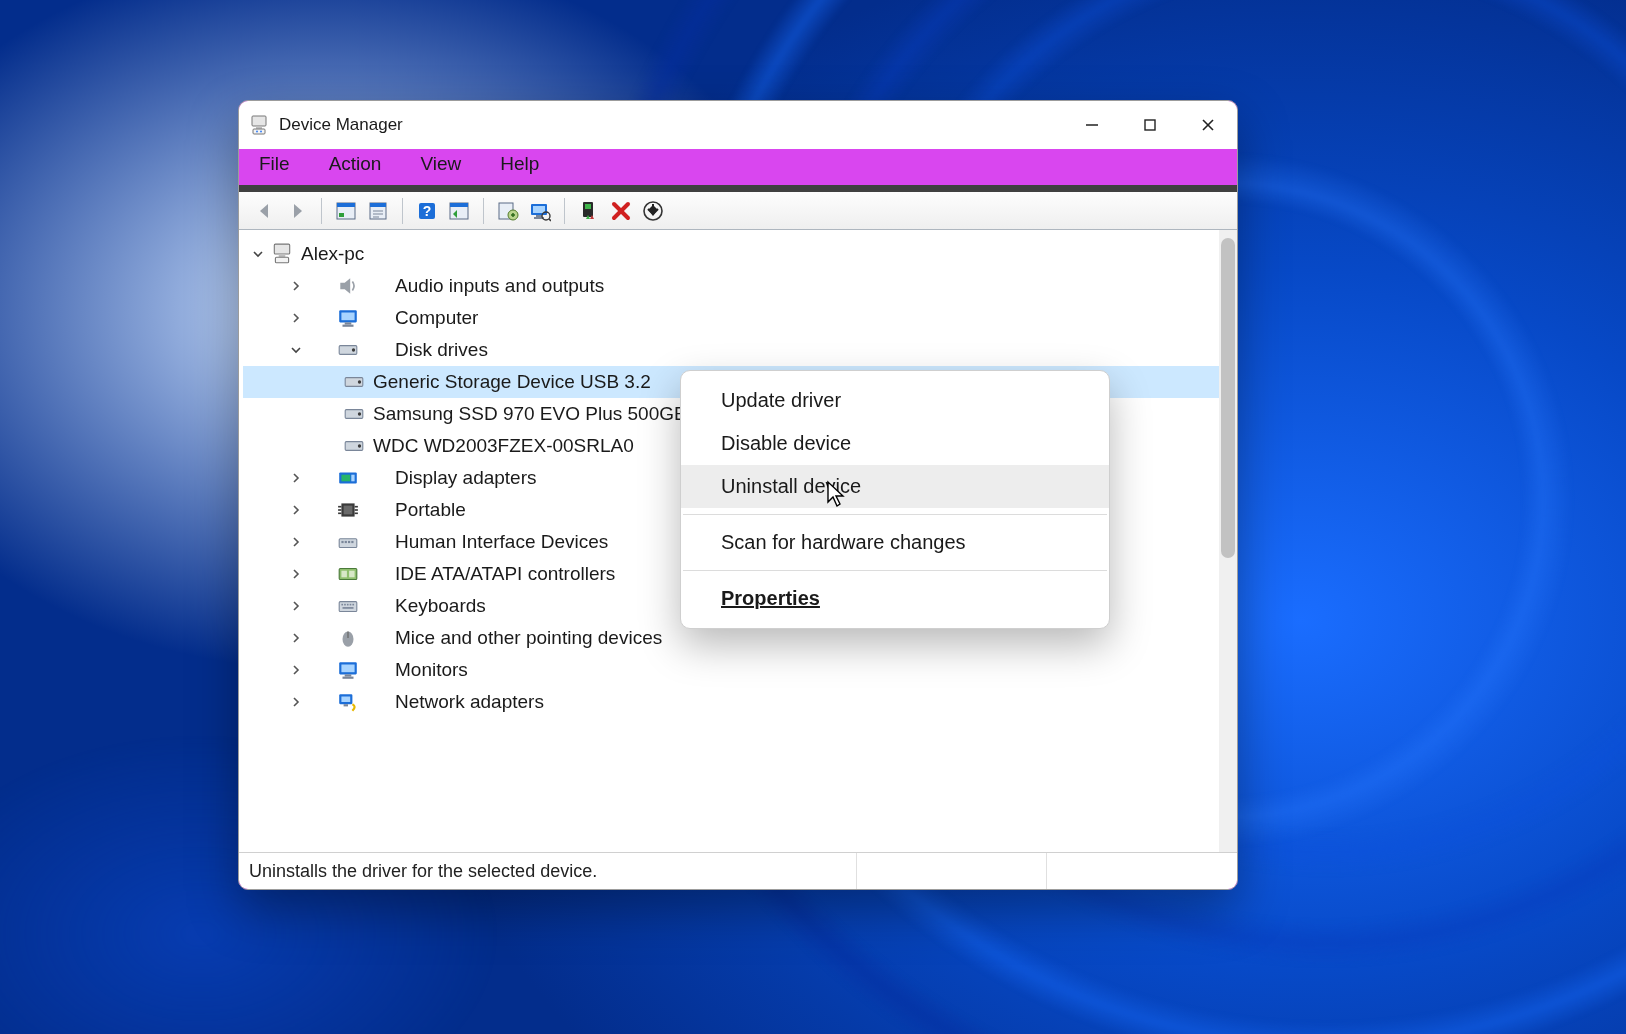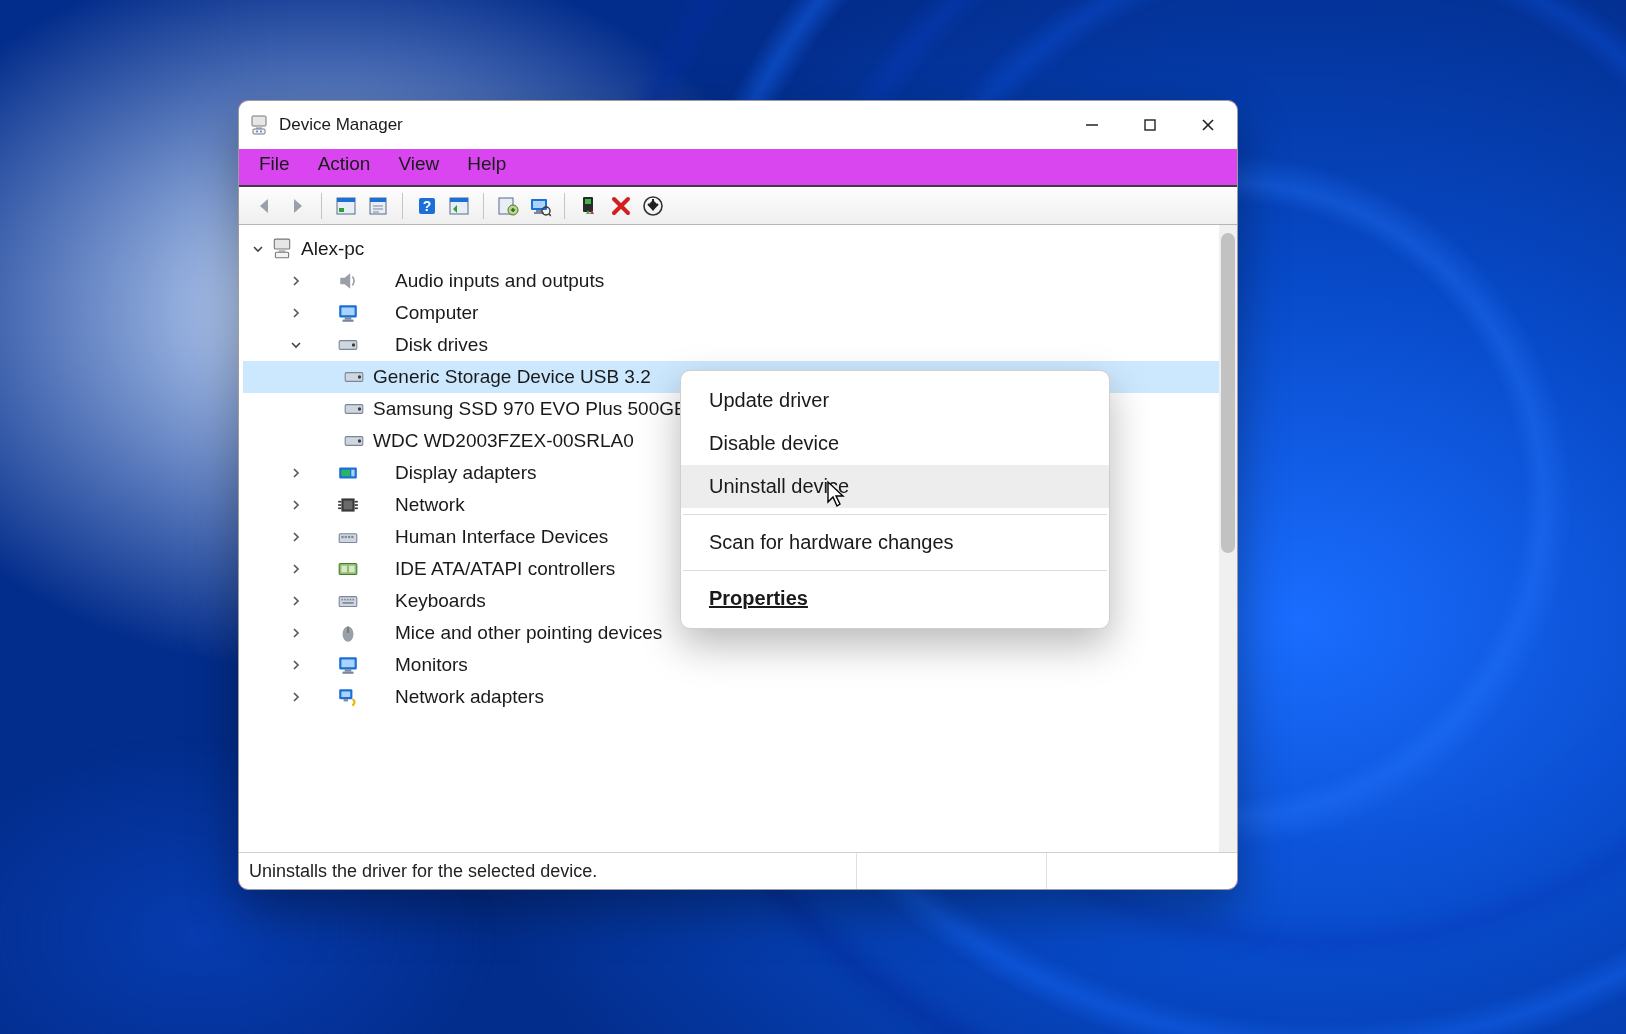--- a/index.html
+++ b/index.html
@@ -63,25 +63,25 @@
   }
   .titlebar .title { font-size: 17px; color:#1a1a1a; flex:1; }
   .win-controls { display:flex; height:100%; }
   .win-btn {
     width: 58px; height:100%;
     display:flex; align-items:center; justify-content:center;
     color:#222;
   }
   .win-btn svg { width:14px; height:14px; }
   .menubar {
-    display:flex; gap: 0;
+    display:flex; gap: 11px;
     padding: 0 6px 4px 6px;
     font-size: 19px;
     color:#1a1a1a;
-    border-bottom: 2px solid #404040;
+    border-bottom: 7px solid #404040;
   }
   .menubar .menu-item { padding: 4px 14px 6px 14px; }
   .toolbar {
     display:flex; align-items:center;
     padding: 2px 6px;
     border-bottom: 1px solid #aeb6bf;
     background: linear-gradient(#fdfdfd,#efefef);
     height: 38px;
   }
   .tb-group { display:flex; align-items:center; gap:4px; padding:0 6px; }
@@ -132,21 +132,21 @@
     left: 680px; top: 370px;
     width: 430px;
     background:#fff;
     border:1px solid #cfcfcf;
     border-radius:10px;
     box-shadow: 0 16px 40px rgba(0,0,0,.28);
     padding: 8px 0;
     font-size: 20px;
     color:#1a1a1a;
   }
-  .cm-item { padding: 10px 28px; }
+  .cm-item { padding: 10px 40px; }
   .cm-item.hover { background:#ededed; }
   .cm-item.bold { font-weight:700;text-decoration:underline; }
   .cm-sep { height:1px; background:#dcdcdc; margin:6px 2px; }
 
   .cursor {
     position:absolute;
     left: 826px; top: 480px;
     pointer-events:none;
   }
 
@@ -429,21 +429,21 @@
               <g stroke="#3a3a3a" stroke-width="1.5">
                 <line x1="4" y1="7" x2="1" y2="7"></line>
                 <line x1="4" y1="10" x2="1" y2="10"></line>
                 <line x1="4" y1="13" x2="1" y2="13"></line>
                 <line x1="16" y1="7" x2="19" y2="7"></line>
                 <line x1="16" y1="10" x2="19" y2="10"></line>
                 <line x1="16" y1="13" x2="19" y2="13"></line>
               </g>
             </svg>
           </span>
-        <span>Network</span>
+        <span>Portable</span>
       </div>
 
       <div class="node indent1">
         <span class="chev">
             <svg width="12" height="12" viewBox="0 0 12 12">
               <path d="M4 2 L8 6 L4 10" fill="none" stroke="#555" stroke-width="1.6"></path>
             </svg>
           </span>
         <span class="dev-icon">
             <svg viewBox="0 0 20 20">

